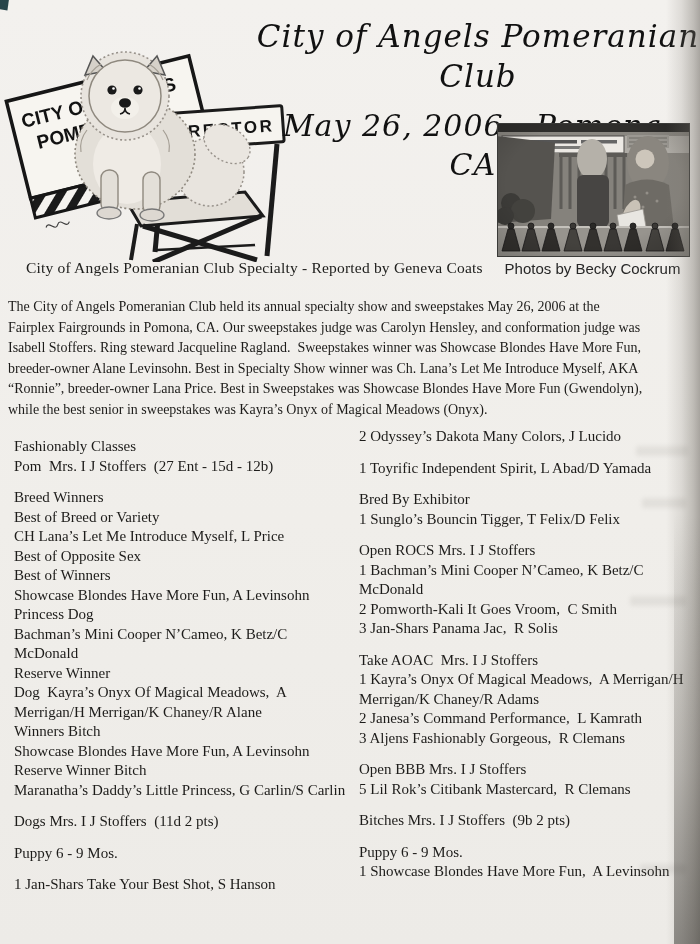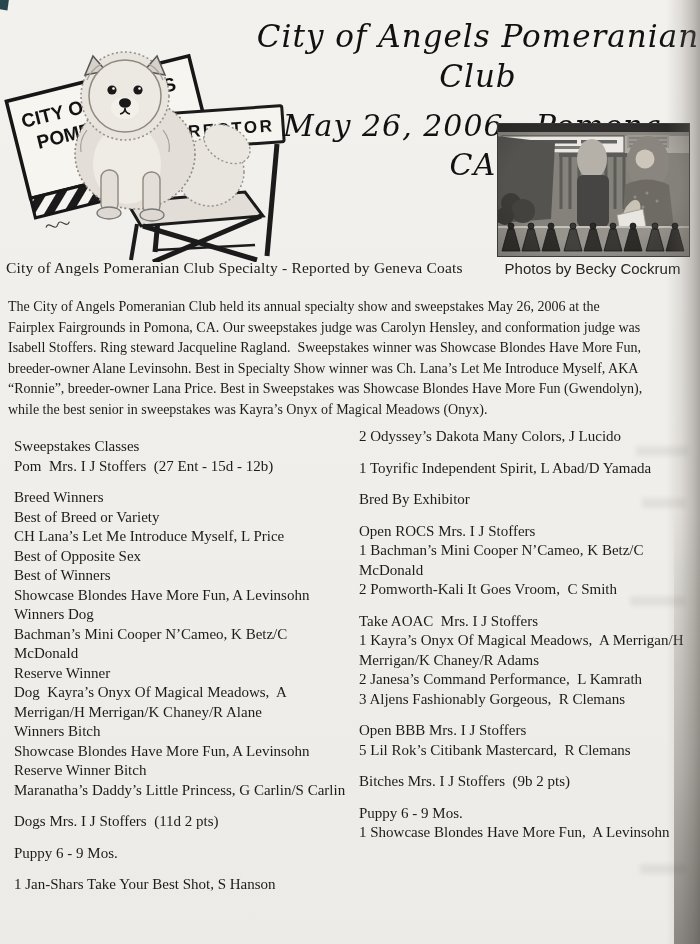--- a/index.html
+++ b/index.html
@@ -11,21 +11,21 @@
   }
   .corner-speck{position:absolute;left:0;top:0;width:10px;height:12px;background:#27454a;transform:rotate(8deg) translate(-2px,-2px);}
   .illustration{position:absolute;left:4px;top:12px;width:292px;height:250px;}
   .title{position:absolute;left:256px;top:16px;width:444px;text-align:center;
     font-family:"DejaVu Serif", serif;font-style:italic;color:#111;}
   .title-line1{font-size:31px;line-height:1.3;letter-spacing:1px;}
   .title-line2{font-size:30px;line-height:1.3;letter-spacing:1px;margin-top:9px;}
   .photo{position:absolute;left:497px;top:123px;width:193px;height:134px;}
   .caption{position:absolute;left:490px;top:260px;width:205px;text-align:center;
     font-family:"Liberation Sans", sans-serif;font-size:15px;color:#262626;}
-  .byline{position:absolute;left:6px;top:259px;width:480px;font-size:15.5px;letter-spacing:.2px;color:#20201e;white-space:pre;}
+  .byline{position:absolute;left:26px;top:259px;width:480px;font-size:15.5px;letter-spacing:.2px;color:#20201e;white-space:pre;}
   .intro{position:absolute;left:8px;top:299px;width:690px;}
   .intro .line{height:20.5px;font-size:14px;white-space:pre;}
   .col{position:absolute;width:350px;}
   .col-left{left:14px;top:438px;}
   .col-right{left:359px;top:428px;width:336px;}
   .col .line{height:19.5px;font-size:15px;white-space:pre;}
   .line.blank{height:12px;}
   .footer{position:absolute;left:8px;top:968px;font-size:13px;font-weight:700;
     font-variant:small-caps;letter-spacing:.3px;color:#2d2c2a;}
   .scan-shadow{position:absolute;right:0;top:0;width:34px;height:944px;
@@ -192,30 +192,30 @@
   <div class="intro">
       <div class="line">The City of Angels Pomeranian Club held its annual specialty show and sweepstakes May 26, 2006 at the</div>
       <div class="line">Fairplex Fairgrounds in Pomona, CA. Our sweepstakes judge was Carolyn Hensley, and conformation judge was</div>
       <div class="line">Isabell Stoffers. Ring steward Jacqueline Ragland.  Sweepstakes winner was Showcase Blondes Have More Fun,</div>
       <div class="line">breeder-owner Alane Levinsohn. Best in Specialty Show winner was Ch. Lana’s Let Me Introduce Myself, AKA</div>
       <div class="line">“Ronnie”, breeder-owner Lana Price. Best in Sweepstakes was Showcase Blondes Have More Fun (Gwendolyn),</div>
       <div class="line">while the best senior in sweepstakes was Kayra’s Onyx of Magical Meadows (Onyx).</div>
     </div>
 
   <div class="col col-left">
-      <div class="line">Sweepstakes Classes</div>
+      <div class="line">Fashionably Classes</div>
       <div class="line">Pom  Mrs. I J Stoffers  (27 Ent - 15d - 12b)</div>
       <div class="line blank"></div>
       <div class="line">Breed Winners</div>
       <div class="line">Best of Breed or Variety</div>
       <div class="line">CH Lana’s Let Me Introduce Myself, L Price</div>
       <div class="line">Best of Opposite Sex</div>
       <div class="line">Best of Winners</div>
       <div class="line">Showcase Blondes Have More Fun, A Levinsohn</div>
-      <div class="line">Winners Dog</div>
+      <div class="line">Princess Dog</div>
       <div class="line">Bachman’s Mini Cooper N’Cameo, K Betz/C</div>
       <div class="line">McDonald</div>
       <div class="line">Reserve Winner</div>
       <div class="line">Dog  Kayra’s Onyx Of Magical Meadows,  A</div>
       <div class="line">Merrigan/H Merrigan/K Chaney/R Alane</div>
       <div class="line">Winners Bitch</div>
       <div class="line">Showcase Blondes Have More Fun, A Levinsohn</div>
       <div class="line">Reserve Winner Bitch</div>
       <div class="line">Maranatha’s Daddy’s Little Princess, G Carlin/S Carlin</div>
       <div class="line blank"></div>
@@ -224,25 +224,27 @@
       <div class="line">Puppy 6 - 9 Mos.</div>
       <div class="line blank"></div>
       <div class="line">1 Jan-Shars Take Your Best Shot, S Hanson</div>
     </div>
   <div class="col col-right">
       <div class="line">2 Odyssey’s Dakota Many Colors, J Lucido</div>
       <div class="line blank"></div>
       <div class="line">1 Toyrific Independent Spirit, L Abad/D Yamada</div>
       <div class="line blank"></div>
       <div class="line">Bred By Exhibitor</div>
+      <div class="line">1 Sunglo’s Bouncin Tigger, T Felix/D Felix</div>
       <div class="line blank"></div>
       <div class="line">Open ROCS Mrs. I J Stoffers</div>
       <div class="line">1 Bachman’s Mini Cooper N’Cameo, K Betz/C</div>
       <div class="line">McDonald</div>
       <div class="line">2 Pomworth-Kali It Goes Vroom,  C Smith</div>
+      <div class="line">3 Jan-Shars Panama Jac,  R Solis</div>
       <div class="line blank"></div>
       <div class="line">Take AOAC  Mrs. I J Stoffers</div>
       <div class="line">1 Kayra’s Onyx Of Magical Meadows,  A Merrigan/H</div>
       <div class="line">Merrigan/K Chaney/R Adams</div>
       <div class="line">2 Janesa’s Command Performance,  L Kamrath</div>
       <div class="line">3 Aljens Fashionably Gorgeous,  R Clemans</div>
       <div class="line blank"></div>
       <div class="line">Open BBB Mrs. I J Stoffers</div>
       <div class="line">5 Lil Rok’s Citibank Mastercard,  R Clemans</div>
       <div class="line blank"></div>

